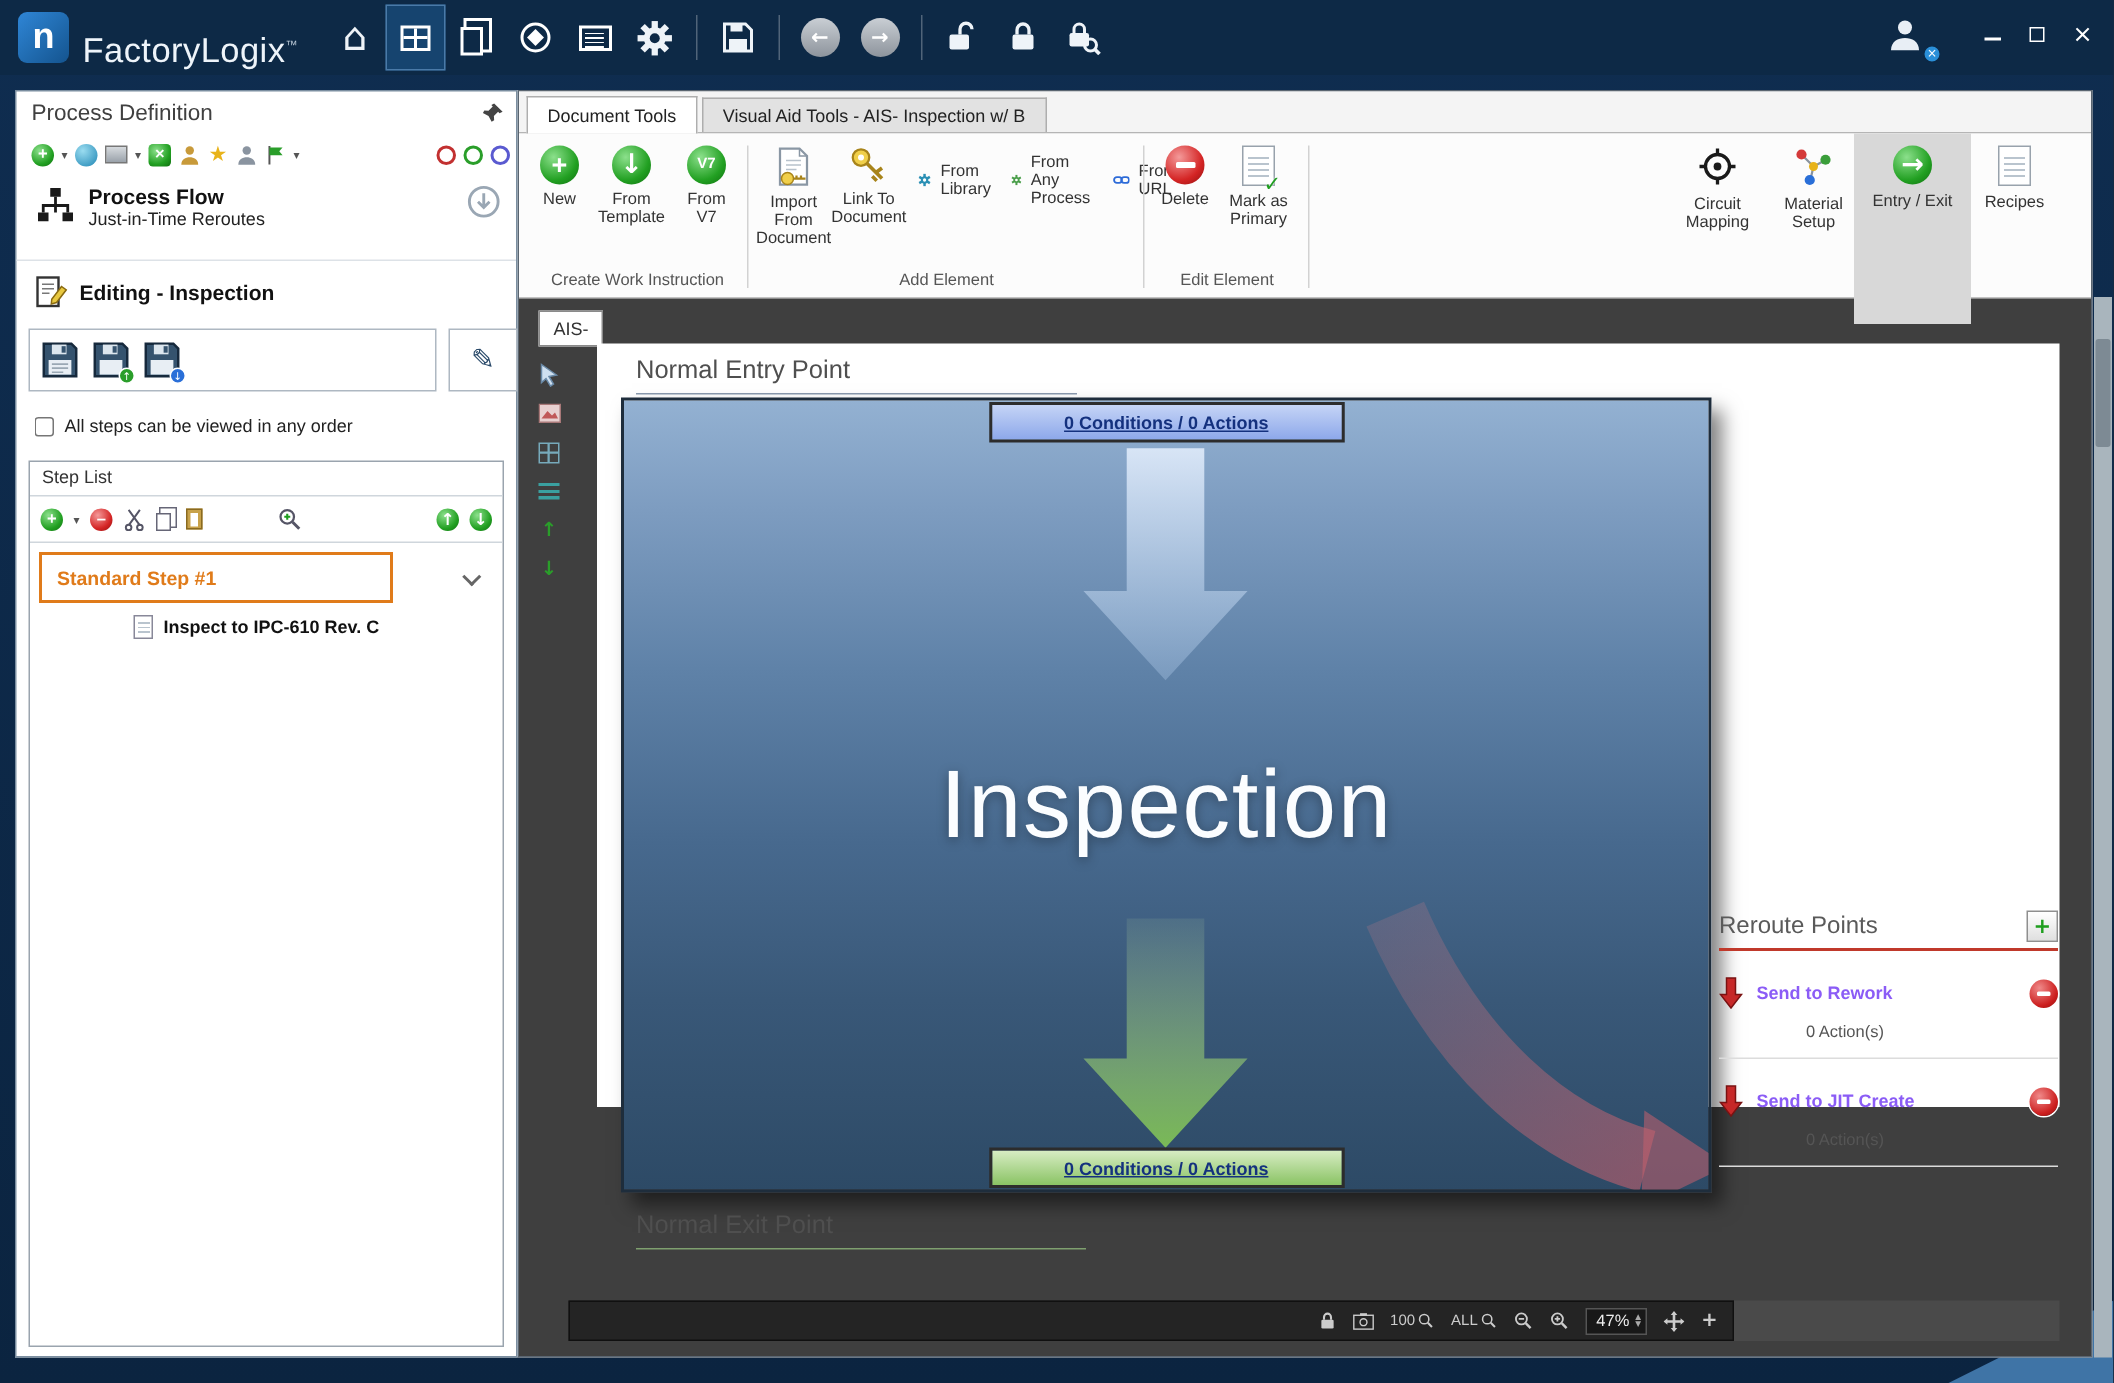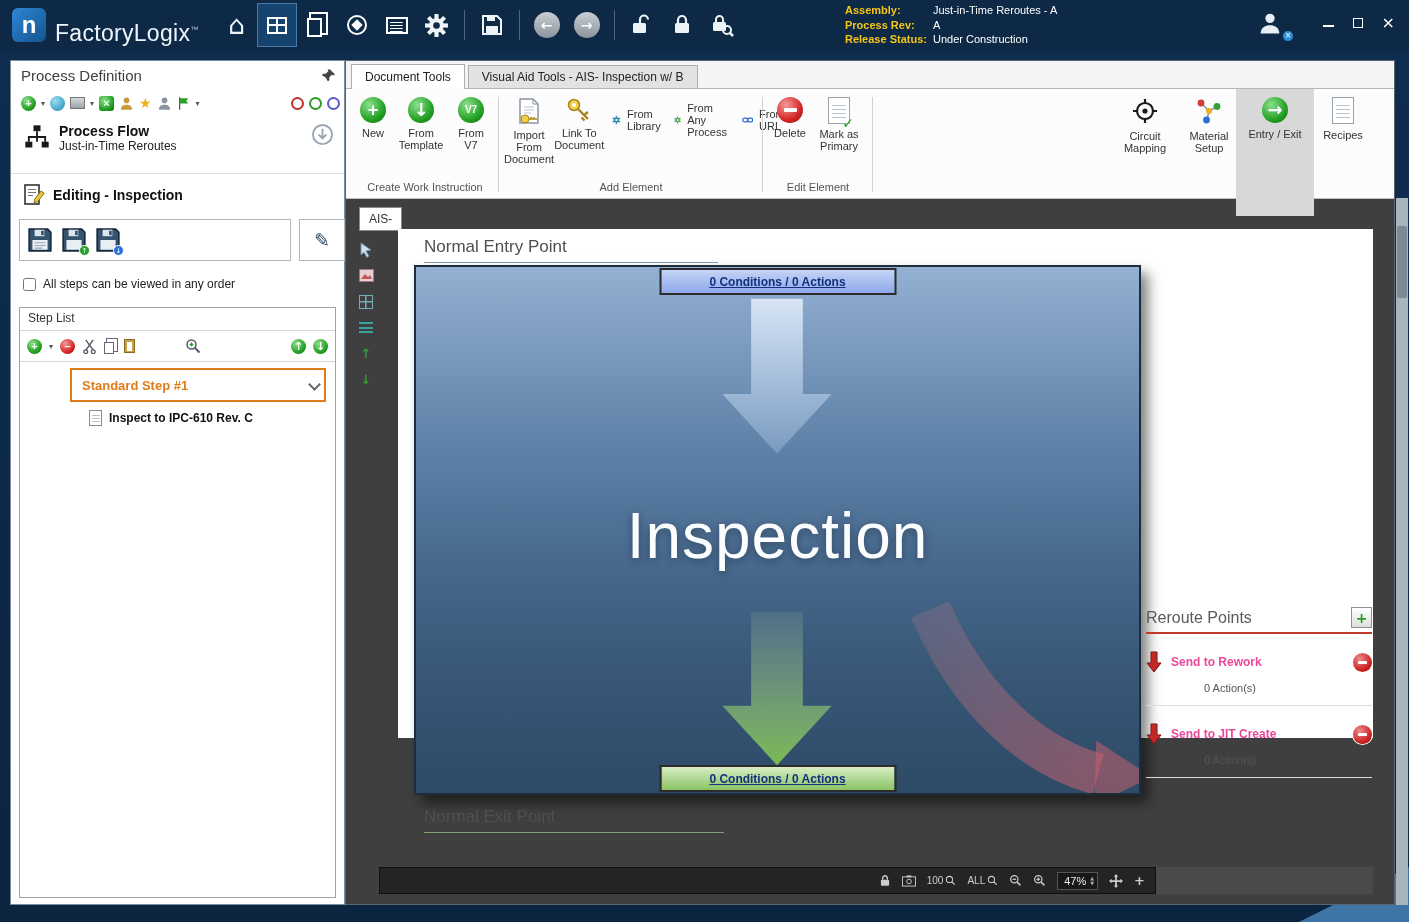--- a/index.html
+++ b/index.html
@@ -52,21 +52,21 @@
   .toolbox{position:absolute;left:8px;top:158px;width:272px;height:42px;border:1px solid #aeb8c2;display:flex;align-items:center;gap:8px;padding:0 7px;}
   .toolpencil{position:absolute;left:288px;top:158px;width:46px;height:42px;border:1px solid #aeb8c2;display:flex;align-items:center;justify-content:center;font-size:19px;color:#2a4a6a;}
   .fl-wrap{position:relative;width:26px;height:26px;}
   .fl-badge{position:absolute;right:-3px;bottom:-3px;width:11px;height:11px;border-radius:50%;color:#fff;font-size:7px;line-height:11px;text-align:center;border:1px solid #fff;}
   .cbrow{position:absolute;left:12px;top:216px;display:flex;align-items:center;gap:7px;font-size:12px;color:#222;}
   .steplist{position:absolute;left:8px;right:8px;top:246px;bottom:6px;border:1px solid #9aa4ae;}
   .sl-title{position:absolute;left:8px;top:3px;font-size:12px;color:#333;}
   .sl-hr1{position:absolute;left:0;right:0;top:22px;height:1px;background:#cfd6dc;}
   .sl-bar{position:absolute;left:7px;right:7px;top:27px;height:22px;display:flex;align-items:center;gap:7px;}
   .sl-hr2{position:absolute;left:0;right:0;top:53px;height:1px;background:#cfd6dc;}
-  .step-sel{position:absolute;left:6px;top:60px;width:256px;height:34px;border:2px solid #e07b1a;display:flex;align-items:center;padding-left:10px;font-size:13px;font-weight:bold;color:#e07b1a;background:#fff;cursor:pointer;margin-left:44px;}
+  .step-sel{position:absolute;left:6px;top:60px;width:236px;height:34px;border:2px solid #e07b1a;display:flex;align-items:center;padding-left:10px;font-size:13px;font-weight:bold;color:#e07b1a;background:#fff;cursor:pointer;}
   .step-chev{position:absolute;right:16px;top:72px;width:9px;height:9px;border-right:2px solid #666;border-bottom:2px solid #666;transform:rotate(45deg);cursor:pointer;}
   .step-child{position:absolute;left:22px;top:102px;display:flex;align-items:center;gap:7px;font-size:12px;font-weight:bold;color:#111;cursor:pointer;padding-left:47px;}
   .page-ic{width:13px;height:16px;background:#fff;border:1px solid #889;position:relative;background-image:repeating-linear-gradient(180deg,transparent 0 2px,#b9c4ce 2px 3px);background-size:8px 10px;background-position:2px 2px;background-repeat:no-repeat;}
 
   
   .main{position:absolute;left:345px;top:60px;width:1050px;height:845px;background:#f0f0f0;border:1px solid #5a6570;z-index:4;}
   .tabstrip{position:absolute;left:0;right:0;top:0;height:28px;background:#f4f4f4;border-bottom:1px solid #b5b5b5;display:flex;align-items:flex-end;padding-left:5px;}
   .tab{height:23px;padding:0 13px;display:flex;align-items:center;font-size:12px;color:#222;border:1px solid #aeaeae;border-bottom:none;background:#e2e2e2;margin-right:3px;cursor:pointer;}
   .tab.active{background:#fff;height:25px;position:relative;z-index:2;margin-bottom:-1px;}
   .ribbon{position:absolute;left:0;right:0;top:28px;height:110px;background:#fcfcfc;border-bottom:1px solid #c2c2c2;}
@@ -97,21 +97,21 @@
   .cond{position:absolute;left:50%;transform:translateX(-50%);width:237px;height:27px;border:2px solid #2c2c2c;display:flex;align-items:center;justify-content:center;font-size:12px;font-weight:bold;color:#14317e;text-decoration:underline;cursor:pointer;z-index:3;}
   .cond-top{top:1px;background:linear-gradient(180deg,#c5d4f6,#8da8ea);}
   .cond-bottom{bottom:1px;background:linear-gradient(180deg,#d8edc4,#8ac364);}
   .arrows{position:absolute;left:0;top:0;width:100%;height:100%;pointer-events:none;}
   .reroute{position:absolute;left:748px;top:378px;width:226px;}
   .rr-head{display:flex;align-items:center;justify-content:space-between;gap:18px;}
   .rr-title{font-size:16px;color:#5a5a5a;}
   .rr-add{width:21px;height:21px;border:1px solid #8f8f8f;background:linear-gradient(#ffffff,#dfdfdf);display:flex;align-items:center;justify-content:center;cursor:pointer;}
   .rr-ul{height:2px;background:#c0392b;margin-top:4px;}
   .rr-item{display:flex;align-items:center;gap:9px;margin-top:17px;}
-  .rr-lab{font-size:12px;font-weight:bold;color:#ec4899;flex:1;cursor:pointer;}
+  .rr-lab{font-size:12px;font-weight:bold;color:#8b5cf6;flex:1;cursor:pointer;}
   .rr-rm{width:19px;height:19px;border-radius:50%;background:radial-gradient(circle at 35% 30%,#f08a8a,#cc1f1f 65%,#8e0f0f);display:flex;align-items:center;justify-content:center;cursor:pointer;box-shadow:0 0 0 1px #fff;}
   .rr-rmbar{width:9px;height:3px;background:#fff;border-radius:1px;}
   .rr-act{font-size:11px;color:#555;margin:9px 0 0 58px;}
   .rr-div{height:1px;background:#dcdcdc;margin-top:11px;}
   .zoombar{position:absolute;left:33px;top:668px;width:777px;height:27px;background:#242424;border:1px solid #101010;display:flex;align-items:center;justify-content:flex-end;gap:11px;padding-right:10px;color:#ccc;font-size:10px;}
   .zoombar-ext{position:absolute;left:810px;top:668px;width:217px;height:27px;background:#4a4a4a;}
   .zbox{background:#181818;border:1px solid #555;color:#eee;font-size:11px;height:18px;display:flex;align-items:center;padding:0 3px 0 6px;gap:4px;}
   .zspin{display:flex;flex-direction:column;font-size:5px;line-height:5px;color:#aaa;}
   .zlab{display:flex;align-items:center;gap:2px;}
 
@@ -189,25 +189,20 @@
           </svg>
       </div>
       <div class="tbtn">
         <svg width="24" height="24" viewBox="0 0 24 24">
             <path d="M6 9V6.5a3.5 3.5 0 017 0V9" fill="none" stroke="#eef3f8" stroke-width="2"></path>
             <rect x="3" y="9" width="13" height="9" rx="1.5" fill="#eef3f8"></rect>
             <circle cx="17" cy="17" r="4" fill="none" stroke="#eef3f8" stroke-width="2"></circle>
             <line x1="20" y1="20" x2="23" y2="23" stroke="#eef3f8" stroke-width="2.5"></line>
           </svg>
       </div>
-    </div>
-    <div class="assembly">
-      <div><span class="lab">Assembly:</span><span>Just-in-Time Reroutes - A</span></div>
-      <div><span class="lab">Process Rev:</span><span>A</span></div>
-      <div><span class="lab">Release Status:</span><span>Under Construction</span></div>
     </div>
     <div class="userbtn">
       <svg width="28" height="28" viewBox="0 0 24 24" fill="#e8eef5">
           <circle cx="12" cy="8" r="4"></circle>
           <path d="M4 21c0-5 4-7 8-7s8 2 8 7z"></path>
         </svg>
       <span class="userbadge uicon">×</span>
     </div>
     <div class="winctl">
       <span>

